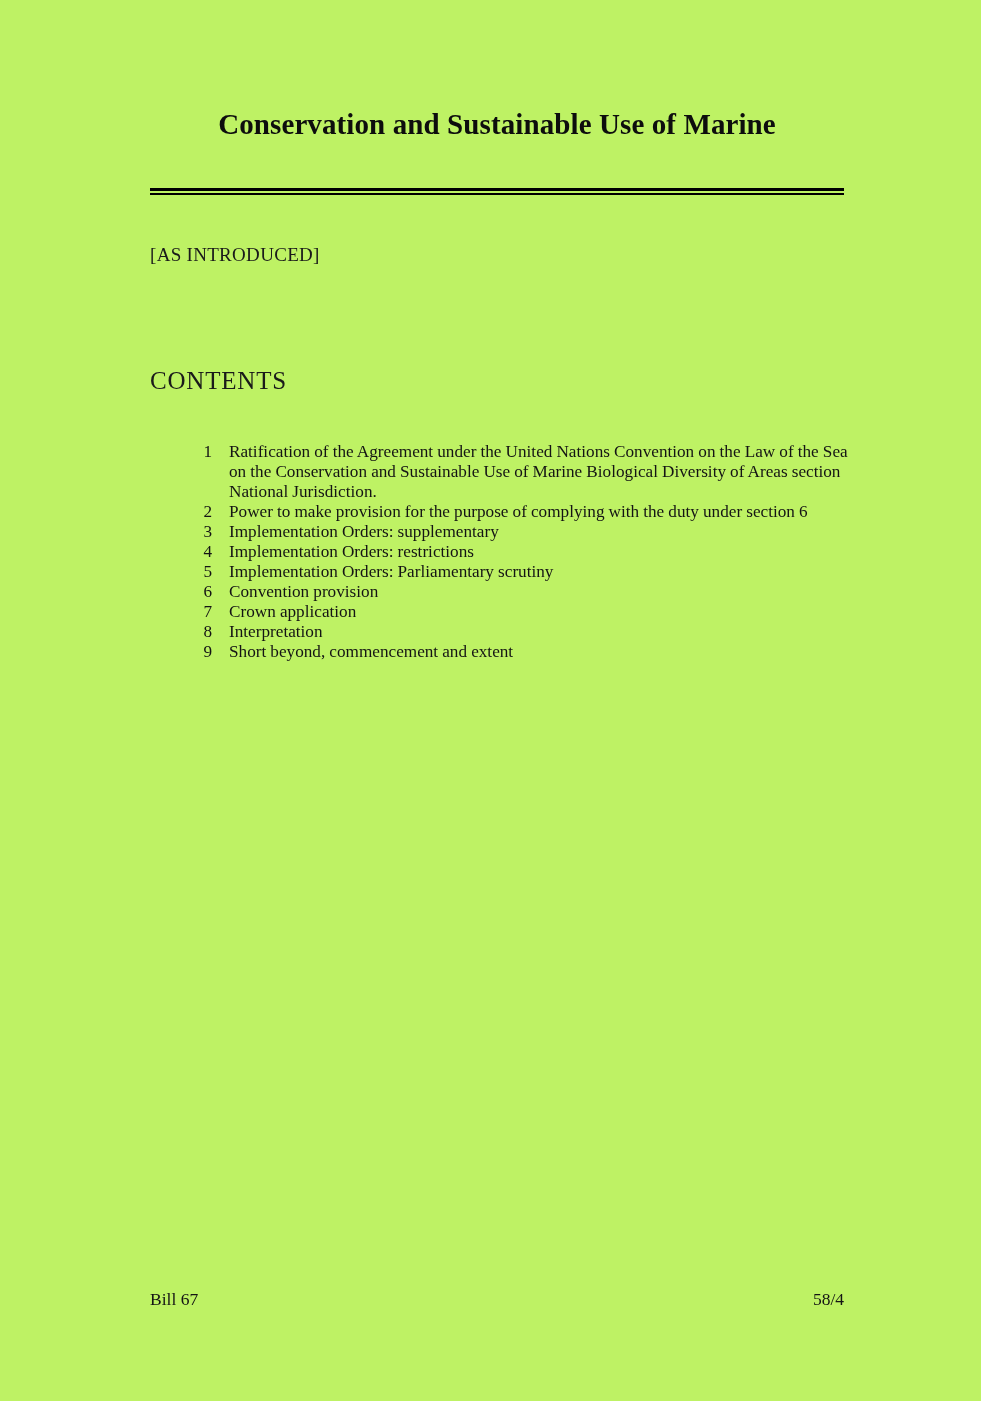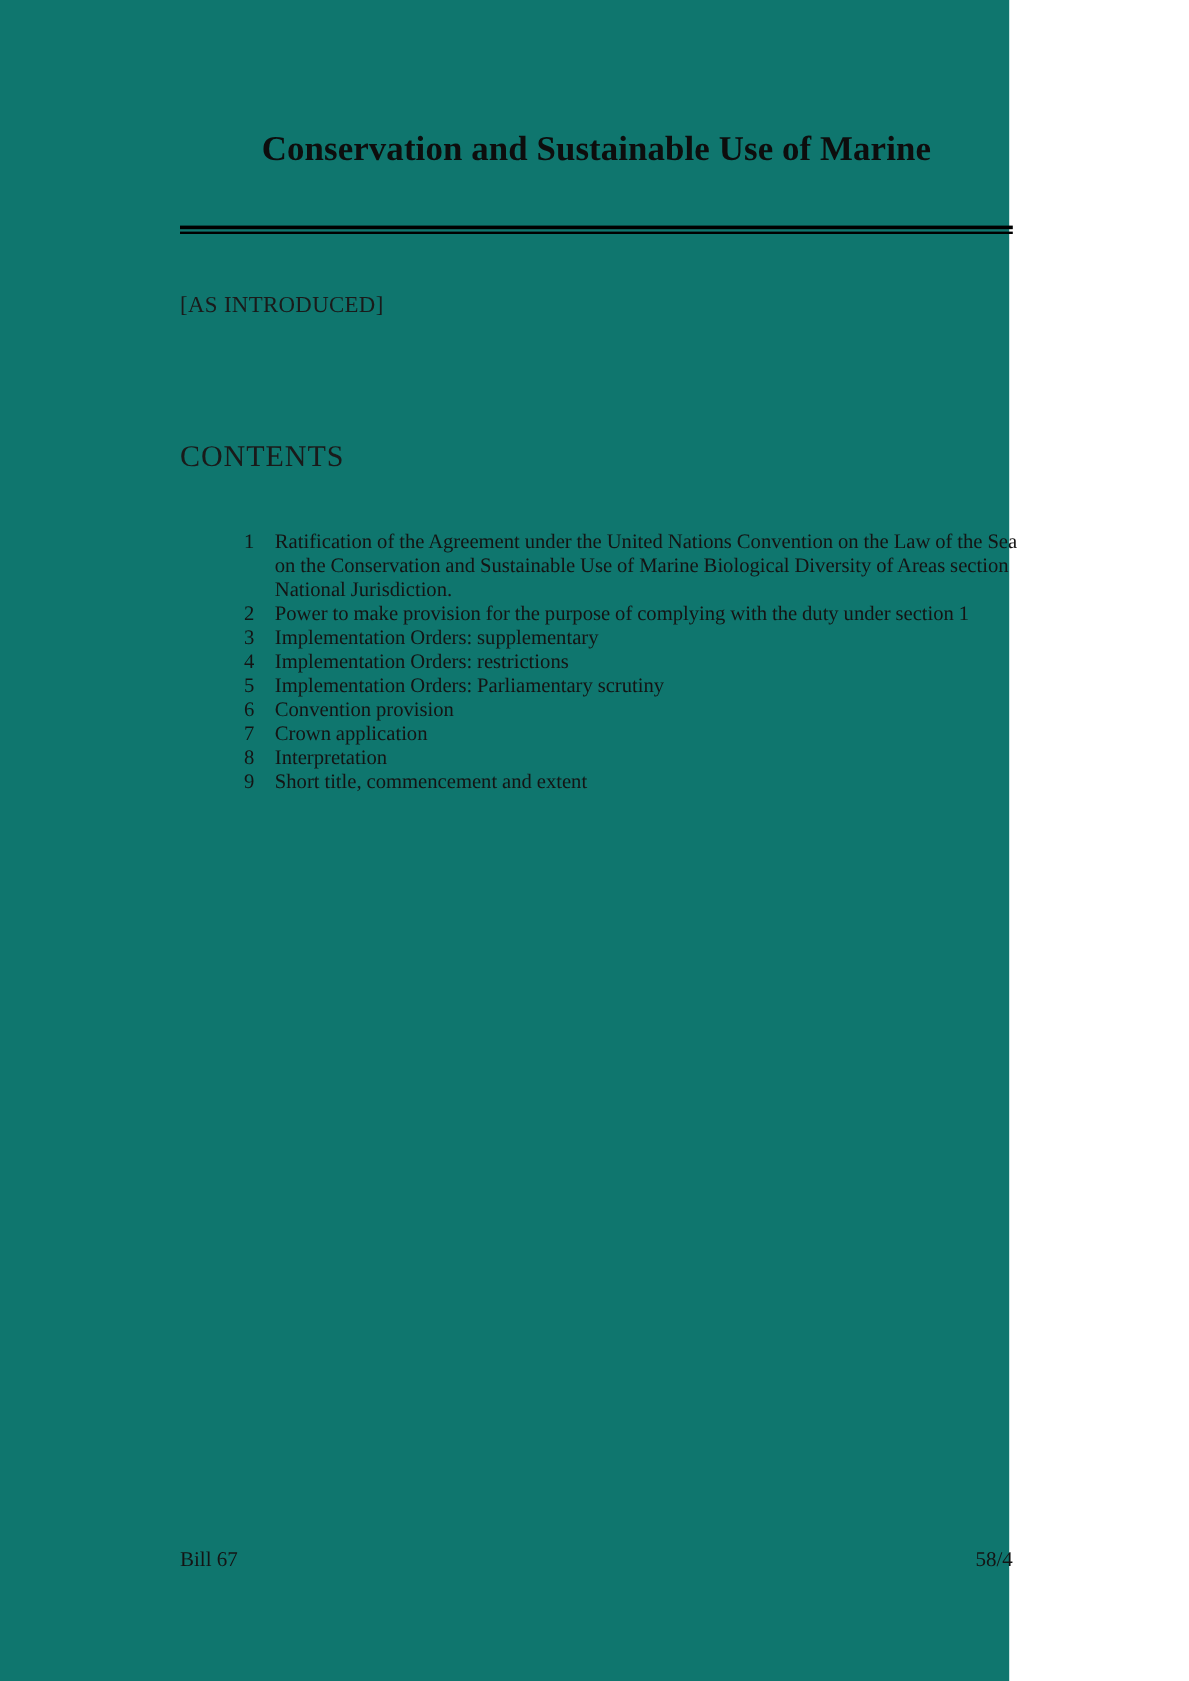--- a/index.html
+++ b/index.html
@@ -14,23 +14,23 @@
     position: relative;
     font-family: "Liberation Serif", "DejaVu Serif", serif;
     color: #111111;
     overflow: hidden;
   }
 
   .page {
     position: absolute;
     left: 0;
     top: 0;
-    width: 841px;
+    width: 981px;
     height: 1401px;
-    background: #0f766e;
+    background: #bef264;
   }
 
   
   .title-block {
     position: absolute;
     left: 150px;
     top: 104px;
     width: 694px;
   }
   .doc-title {
@@ -165,21 +165,21 @@
 
   <div class="contents-list">
 
     <div class="toc-item">
       <span class="toc-num">1</span>
       <span class="toc-text">Ratification of the Agreement under the United Nations Convention on the Law of the Sea on the Conservation and Sustainable Use of Marine Biological Diversity of Areas section National Jurisdiction.</span>
     </div>
 
     <div class="toc-item">
       <span class="toc-num">2</span>
-      <span class="toc-text">Power to make provision for the purpose of complying with the duty under section 1</span>
+      <span class="toc-text">Power to make provision for the purpose of complying with the duty under section 6</span>
     </div>
 
     <div class="toc-item">
       <span class="toc-num">3</span>
       <span class="toc-text">Implementation Orders: supplementary</span>
     </div>
 
     <div class="toc-item">
       <span class="toc-num">4</span>
       <span class="toc-text">Implementation Orders: restrictions</span>
@@ -200,21 +200,21 @@
       <span class="toc-text">Crown application</span>
     </div>
 
     <div class="toc-item">
       <span class="toc-num">8</span>
       <span class="toc-text">Interpretation</span>
     </div>
 
     <div class="toc-item">
       <span class="toc-num">9</span>
-      <span class="toc-text">Short title, commencement and extent</span>
+      <span class="toc-text">Short beyond, commencement and extent</span>
     </div>
 
   </div>
 
   <div class="footer">
     <span class="footer-left">Bill 67</span>
     <span class="footer-right">58/4</span>
   </div>
 
 </div>

